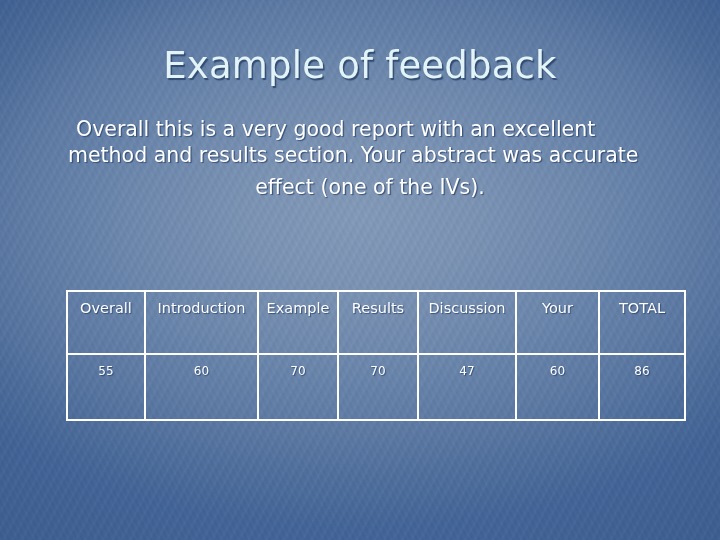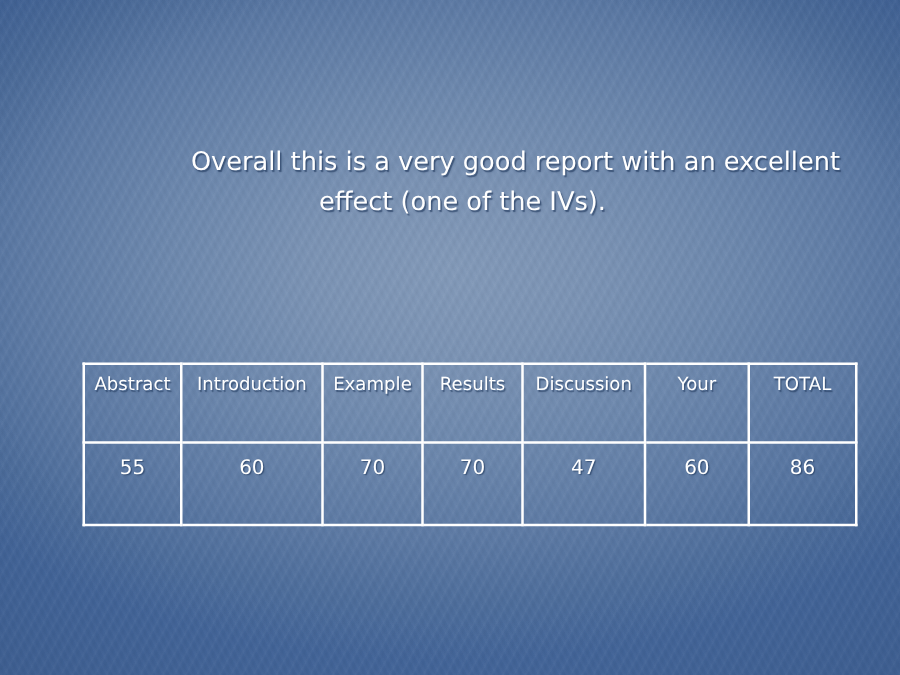--- a/index.html
+++ b/index.html
@@ -86,21 +86,20 @@
     font-size: 20.5px;
     line-height: 26px;
     color: #ffffff;
     text-shadow: 1.2px 1.4px 1px rgba(34,58,94,0.72);
   }
   #body-text .line {
     white-space: nowrap;
   }
   #body-text .line.first {
     text-indent: 8px;
-    text-align: right;
   }
   #body-text .line.last {
     margin-top: 6px;
     text-align: center;
   }
 
   #score-table {
     position: absolute;
     left: 66px;
     top: 290px;
@@ -120,21 +119,21 @@
   }
   #score-table thead th {
     height: 53px;
     font-size: 14.5px;
     padding: 8px 6px 0 6px;
     text-align: center;
     white-space: nowrap;
   }
   #score-table tbody td {
     height: 55px;
-    font-size: 16px;
+    font-size: 12px;
     padding: 9px 6px 0 6px;
     text-align: center;
     margin-top: 44px;
   }
   
   #score-table col.c0 { width: 78px; }
   #score-table col.c1 { width: 113px; }
   #score-table col.c2 { width: 80px; }
   #score-table col.c3 { width: 80px; }
   #score-table col.c4 { width: 98px; }
@@ -143,39 +142,41 @@
 </style>
 </head>
 <body>
 
 <div id="slide">
 
   <div class="bg-layer bg-base"></div>
   <div class="bg-layer bg-texture"></div>
   <div class="bg-layer bg-vignette"></div>
 
+  <div id="slide-title">Example of feedback</div>
 
   <div id="body-text">
     <div class="line first">Overall this is a very good report with an excellent</div>
+    <div class="line">method and results section. Your abstract was accurate</div>
     <div class="line last">effect (one of the IVs).</div>
   </div>
 
   <table id="score-table">
     <colgroup>
       <col class="c0">
         <col class="c1">
         <col class="c2">
         <col class="c3">
       <col class="c4">
         <col class="c5">
         <col class="c6">
     </colgroup>
     <thead>
       <tr>
-        <th>Abstract</th>
+        <th>Overall</th>
         <th>Introduction</th>
         <th>Example</th>
         <th>Results</th>
         <th>Discussion</th>
         <th>Your</th>
         <th>TOTAL</th>
       </tr>
     </thead>
     <tbody>
       <tr>

